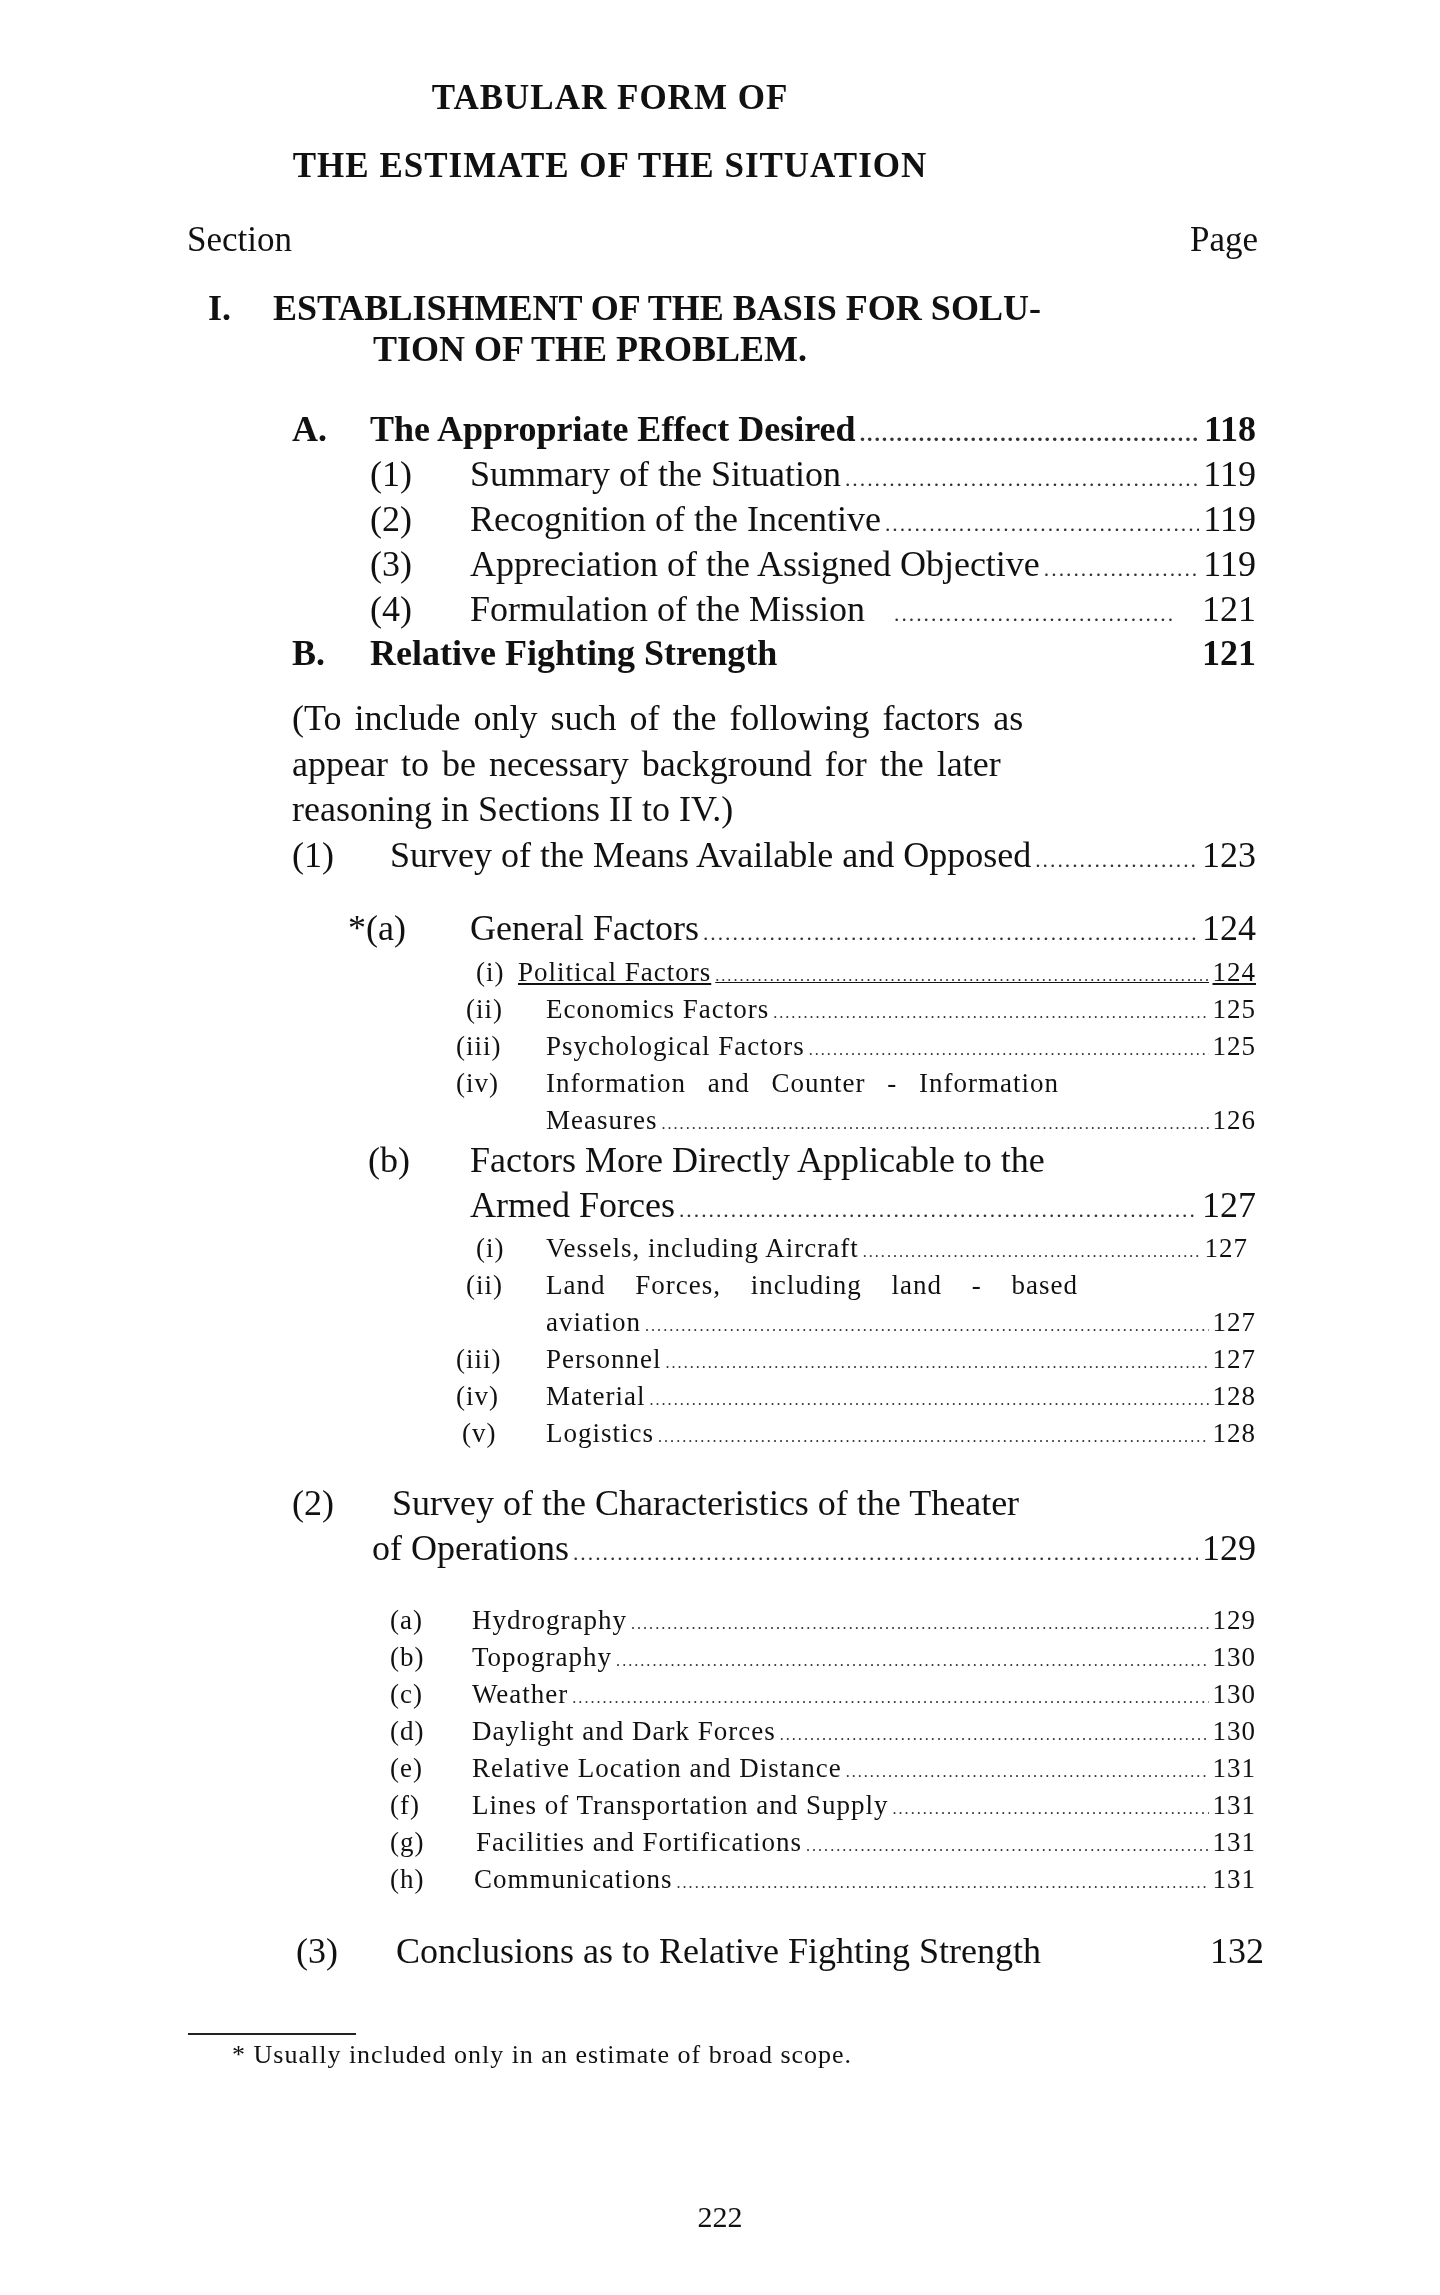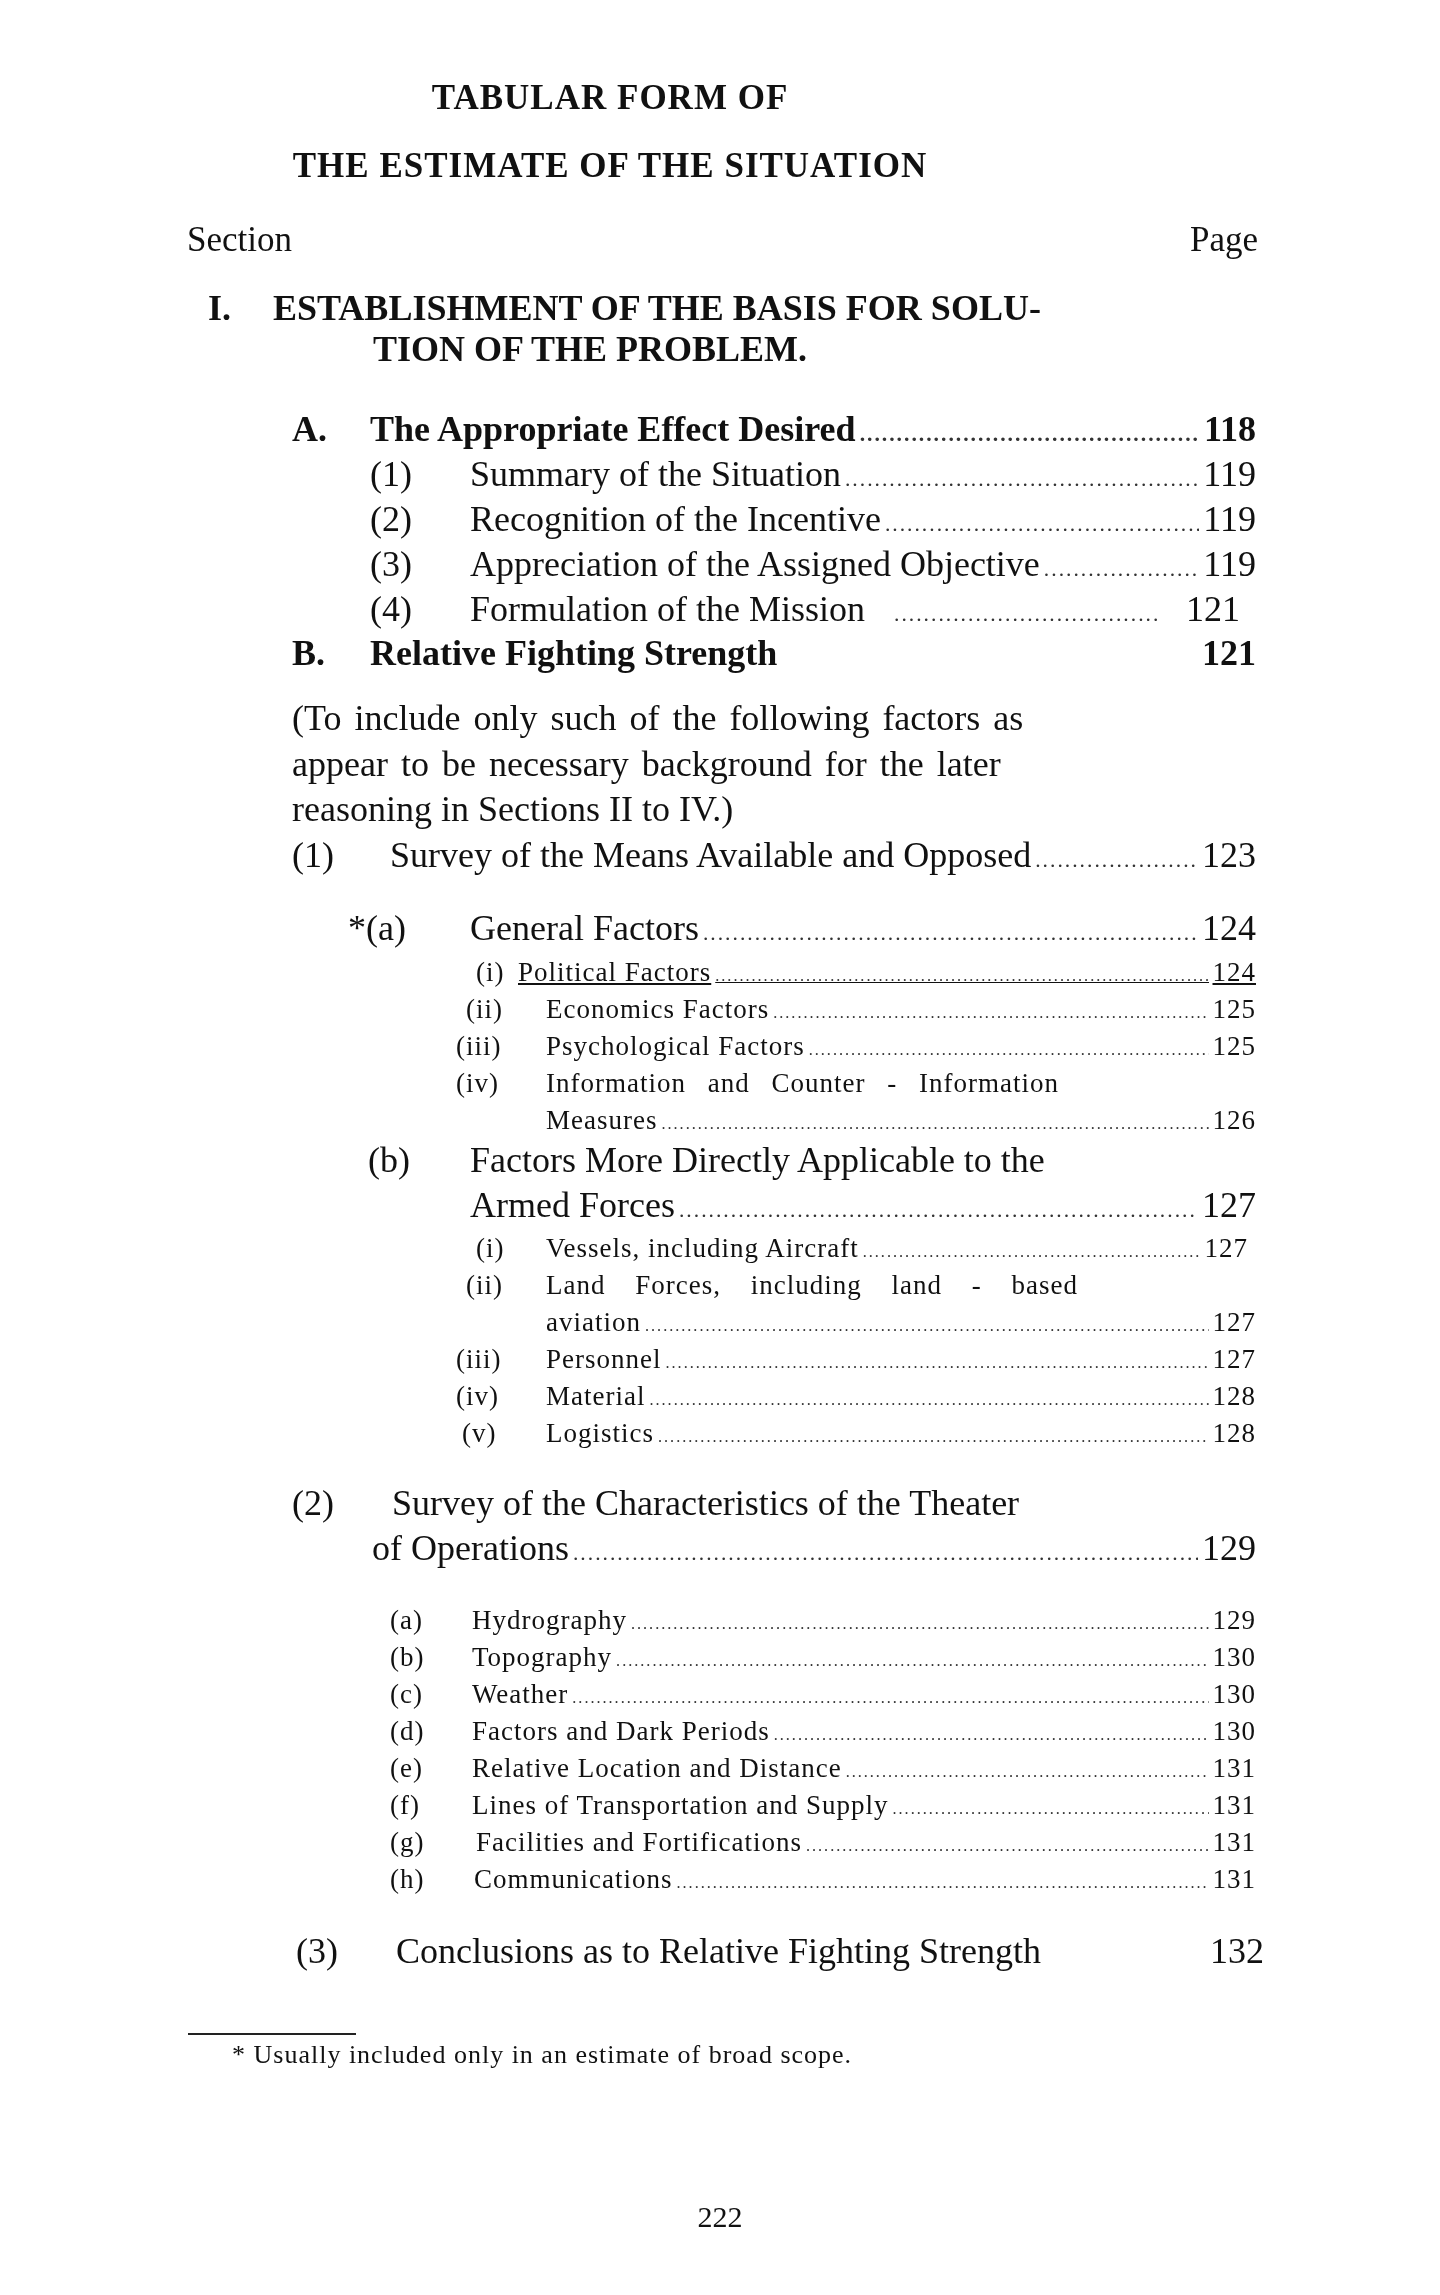--- a/index.html
+++ b/index.html
@@ -52,21 +52,21 @@
   <span class="dots"></span>
   <span class="pg">119</span>
 </div>
 <div class="num big" style="top:543px; left:370px;">(3)</div>
 <div class="row big" style="top:543px; left:470px; right:184px;">
   <span class="lbl">Appreciation of the Assigned Objective</span>
   <span class="dots"></span>
   <span class="pg">119</span>
 </div>
 <div class="num big" style="top:588px; left:370px;">(4)</div>
-<div class="row big" style="top:588px; left:470px; right:200px;gap:25px;">
+<div class="row big" style="top:588px; left:470px; right:184px;gap:25px;">
   <span class="lbl">Formulation of the Mission</span>
   <span class="dots"></span>
   <span class="pg">121</span>
 </div>
 
 <div class="num bold big" style="top:632px; left:292px;">B.</div>
 <div class="abs bold big" style="top:632px; left:370px;">Relative Fighting Strength</div>
 <div class="abs bold big" style="top:632px; right:184px;">121</div>
 
 <div class="abs big" style="top:697px; left:292px; width:905px; word-spacing:4px;">(To include only such of the following factors as</div>
@@ -174,21 +174,21 @@
   <span class="pg">130</span>
 </div>
 <div class="num small" style="top:1679px; left:390px;">(c)</div>
 <div class="row small" style="top:1679px; left:472px; right:184px;">
   <span class="lbl">Weather</span>
   <span class="dots"></span>
   <span class="pg">130</span>
 </div>
 <div class="num small" style="top:1716px; left:390px;">(d)</div>
 <div class="row small" style="top:1716px; left:472px; right:184px;">
-  <span class="lbl">Factors and Dark Periods</span>
+  <span class="lbl">Daylight and Dark Forces</span>
   <span class="dots"></span>
   <span class="pg">130</span>
 </div>
 <div class="num small" style="top:1753px; left:390px;">(e)</div>
 <div class="row small" style="top:1753px; left:472px; right:184px;">
   <span class="lbl">Relative Location and Distance</span>
   <span class="dots"></span>
   <span class="pg">131</span>
 </div>
 <div class="num small" style="top:1790px; left:390px;">(f)</div>

